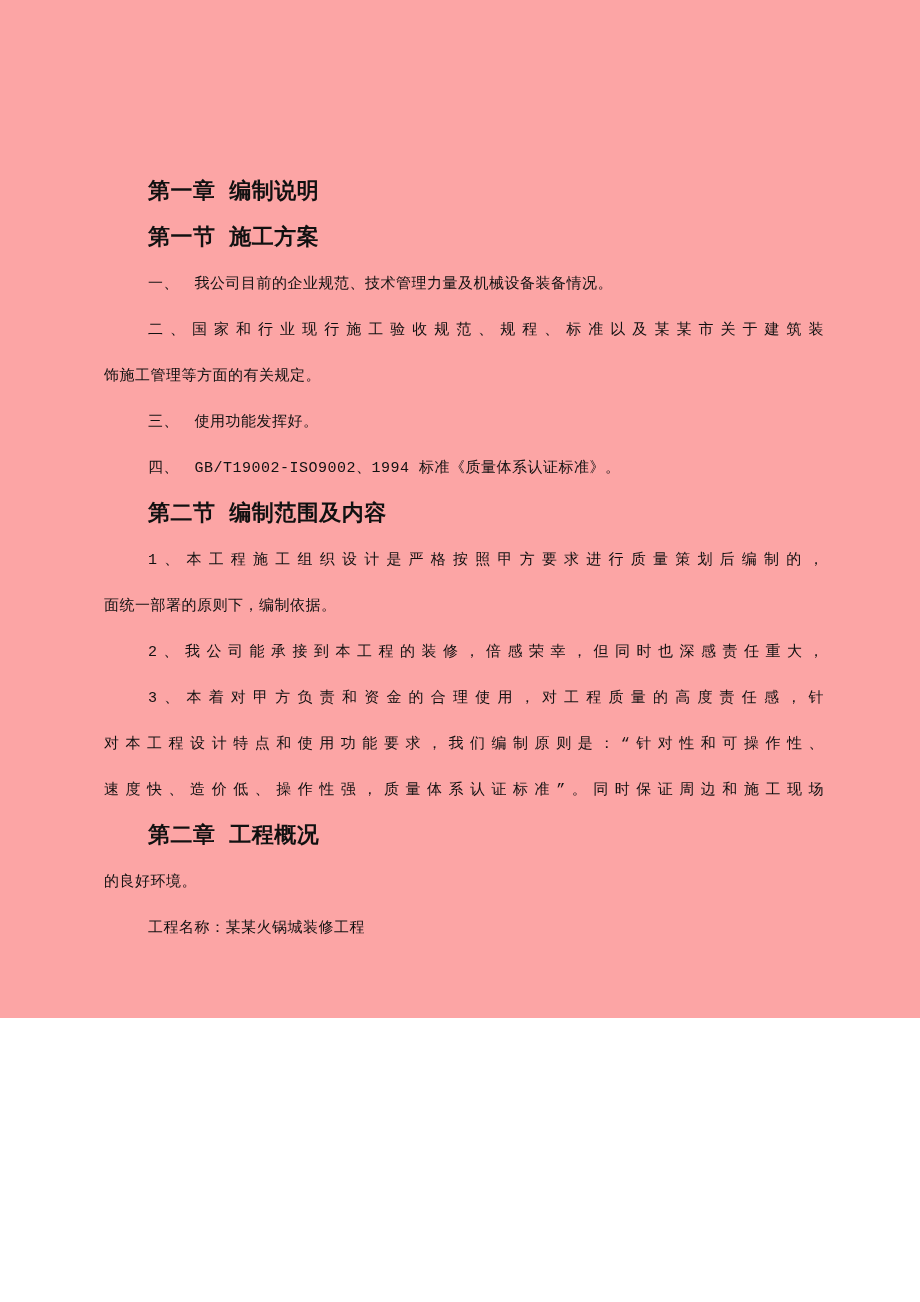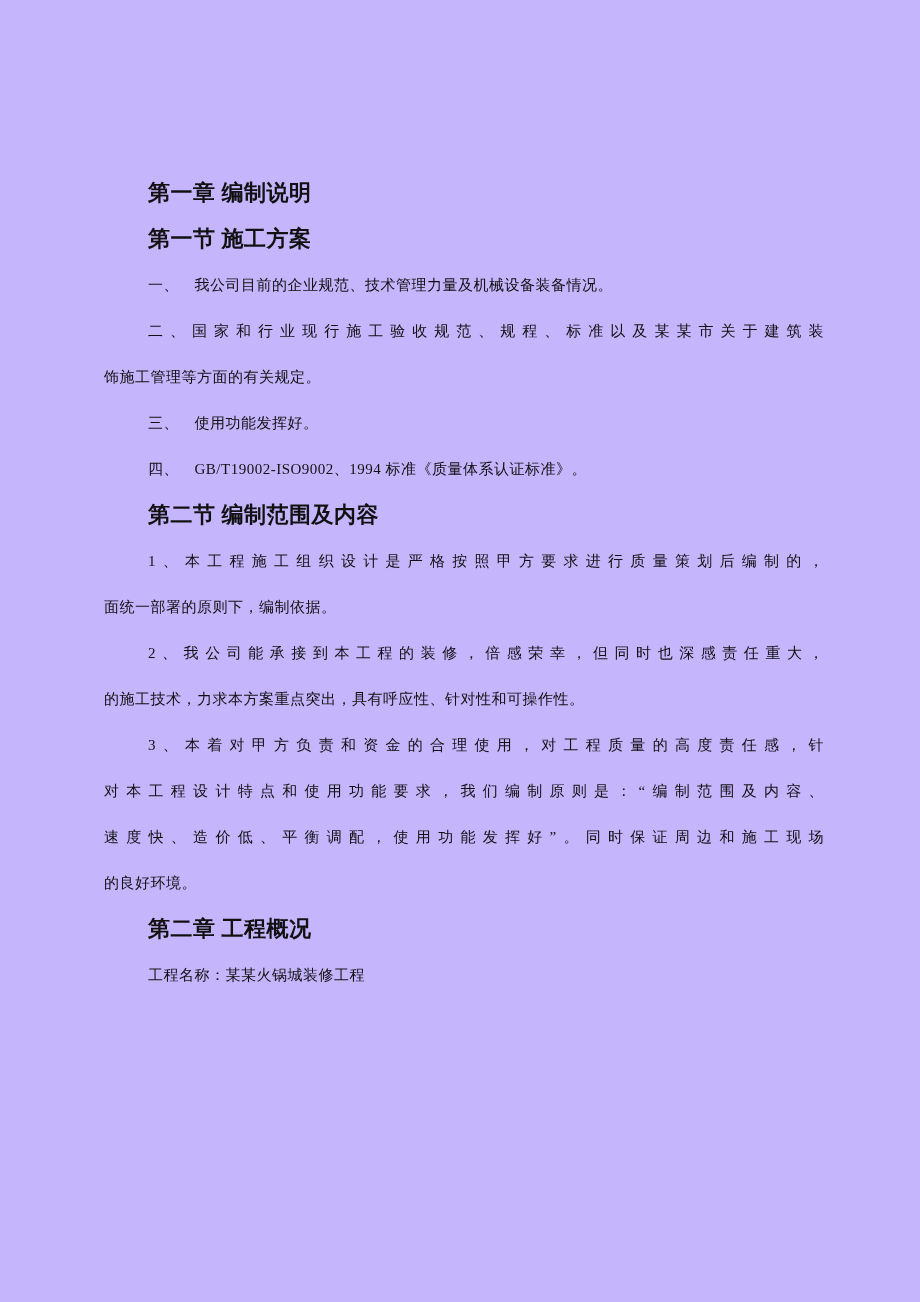--- a/index.html
+++ b/index.html
@@ -3,24 +3,24 @@
 <meta charset="utf-8">
 <style>
   html, body {
     margin: 0;
     padding: 0;
     background: #ffffff;
   }
   .page {
     position: relative;
     width: 920px;
-    height: 1302px;
-    background: #c4b5fd;
+    height: 1018px;
+    background: #fca5a5;
     overflow: hidden;
-    font-family: Liberation Serif, serif;
+    font-family: Liberation Mono, monospace;
     color: #111111;
   }
   .content {
     position: absolute;
     left: 104px;
     top: 170px;
     width: 720px;
   }
   .line {
     height: 46px;
@@ -52,21 +52,20 @@
       <div class="line heading indent">第一节 施工方案</div>
       <div class="line indent">一、　我公司目前的企业规范、技术管理力量及机械设备装备情况。</div>
       <div class="line indent fill">二、国家和行业现行施工验收规范、规程、标准以及某某市关于建筑装</div>
       <div class="line">饰施工管理等方面的有关规定。</div>
       <div class="line indent">三、　使用功能发挥好。</div>
       <div class="line indent">四、　GB/T19002-ISO9002、1994 标准《质量体系认证标准》。</div>
       <div class="line heading indent">第二节 编制范围及内容</div>
       <div class="line indent fill">1、本工程施工组织设计是严格按照甲方要求进行质量策划后编制的，</div>
       <div class="line">面统一部署的原则下，编制依据。</div>
       <div class="line indent fill">2、我公司能承接到本工程的装修，倍感荣幸，但同时也深感责任重大，</div>
-      <div class="line">的施工技术，力求本方案重点突出，具有呼应性、针对性和可操作性。</div>
       <div class="line indent fill">3、本着对甲方负责和资金的合理使用，对工程质量的高度责任感，针</div>
-      <div class="line fill">对本工程设计特点和使用功能要求，我们编制原则是：“编制范围及内容、</div>
-      <div class="line fill">速度快、造价低、平衡调配，使用功能发挥好”。同时保证周边和施工现场</div>
+      <div class="line fill">对本工程设计特点和使用功能要求，我们编制原则是：“针对性和可操作性、</div>
+      <div class="line fill">速度快、造价低、操作性强，质量体系认证标准”。同时保证周边和施工现场</div>
+      <div class="line heading indent">第二章 工程概况</div>
       <div class="line">的良好环境。</div>
-      <div class="line heading indent">第二章 工程概况</div>
       <div class="line indent">工程名称：某某火锅城装修工程</div>
     </div>
 </div>
 
 </body></html>

